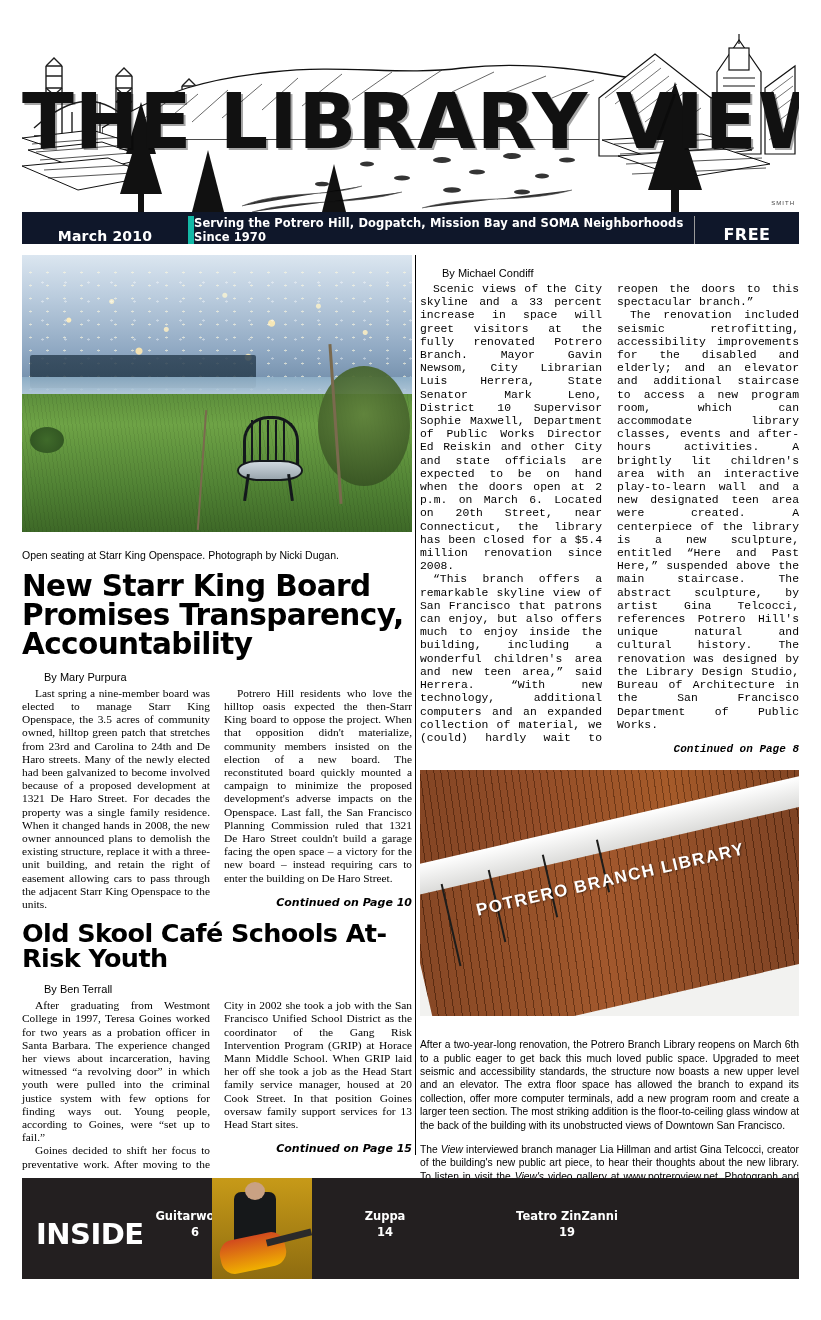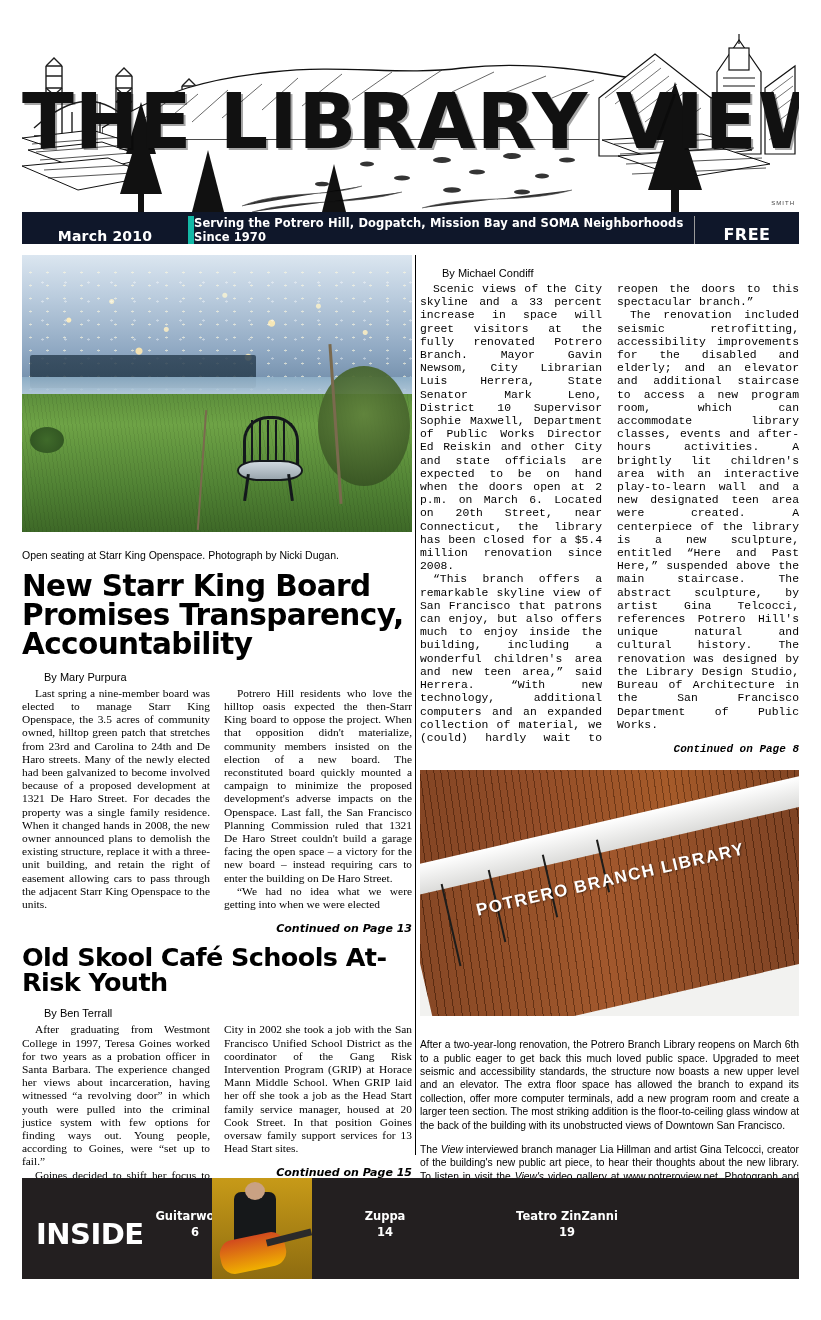--- a/index.html
+++ b/index.html
@@ -323,22 +323,21 @@
     </div>
 
     <div class="caption">Open seating at Starr King Openspace. Photograph by Nicki Dugan.</div>
 
     <h1 class="head h-starr">New Starr King Board Promises Transparency, Accountability</h1>
     <div class="byline">By Mary Purpura</div>
 
     <div class="body2">
       <p>Last spring a nine-member board was elected to manage Starr King Openspace, the 3.5 acres of community owned, hilltop green patch that stretches from 23rd and Carolina to 24th and De Haro streets. Many of the newly elected had been galvanized to become involved because of a proposed development at 1321 De Haro Street. For decades the property was a single family residence. When it changed hands in 2008, the new owner announced plans to demolish the existing structure, replace it with a three-unit building, and retain the right of easement allowing cars to pass through the adjacent Starr King Openspace to the units.</p>
       <p>Potrero Hill residents who love the hilltop oasis expected the then-Starr King board to oppose the project. When that opposition didn't materialize, community members insisted on the election of a new board.  The reconstituted board quickly mounted a campaign to minimize the proposed development's adverse impacts on the Openspace. Last fall, the San Francisco Planning Commission ruled that 1321 De Haro Street couldn't build a garage facing the open space – a victory for the new board – instead requiring cars to enter the building on De Haro Street.</p>
-      <p>“We had no idea what we were getting into when we were elected</p>
-      <p class="cont">Continued on Page 13</p>
+      <p class="cont">Continued on Page 10</p>
     </div>
 
     <h1 class="head h-skool">Old Skool Café Schools At-Risk Youth</h1>
     <div class="byline">By Ben Terrall</div>
 
     <div class="body2">
       <p>After graduating from Westmont College in 1997, Teresa Goines worked for two years as a probation officer in Santa Barbara.  The experience changed her views about incarceration, having witnessed “a revolving door” in which youth were pulled into the criminal justice system with few options for finding ways out.  Young people, according to Goines, were “set up to fail.”</p>
       <p>Goines decided to shift her focus to preventative work.  After moving to the City in 2002 she took a job with the San Francisco Unified School District as the coordinator of the Gang Risk Intervention Program (GRIP) at Horace Mann Middle School. When GRIP laid her off she took a job as the Head Start family service manager, housed at 20 Cook Street.  In that position Goines oversaw family support services for 13 Head Start sites.</p>
       <p class="cont">Continued on Page 15</p>
     </div>

